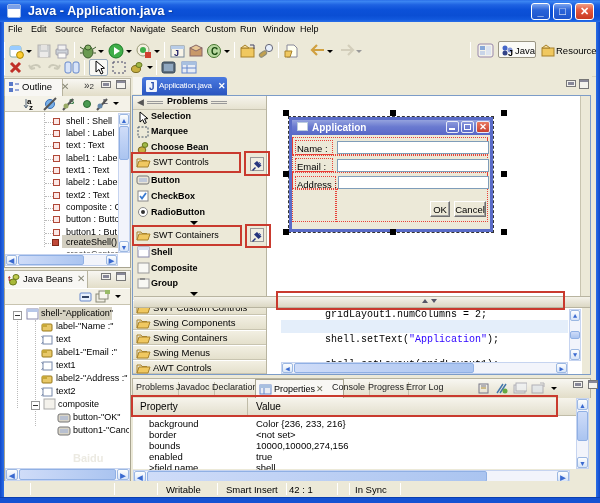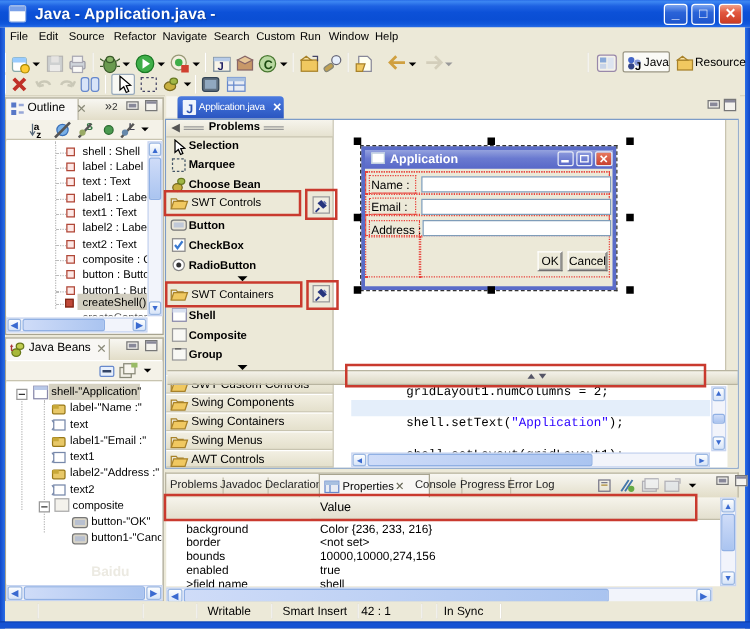--- a/index.html
+++ b/index.html
@@ -700,20 +700,23 @@
       </svg>
     <div class="darr" style="left:419px;top:10px"></div>
     <div class="minmax" style="left:441px;top:4px">
         <div style="margin:1px;height:3px;background:#889"></div>
       </div>
     <div class="minmax" style="left:456px;top:3px;height:9px">
         <div style="height:2px;background:#889"></div>
       </div>
 
     <div style="position:absolute;left:1px;top:21px;width:443px;height:18px;background:linear-gradient(180deg,#f6f4ec,#e2decc)">
+      <div style="position:absolute;left:0;top:0;width:115px;height:18px;border-right:1px solid #c0bca8;border-bottom:1px solid #c0bca8">
+          <span style="position:absolute;left:7px;top:3px;font-size:10px">Property</span>
+        </div>
       <div style="position:absolute;left:116px;top:0;width:327px;height:18px;border-bottom:1px solid #c0bca8">
           <span style="position:absolute;left:7px;top:3px;font-size:10px">Value</span>
         </div>
     </div>
     <div style="position:absolute;left:1px;top:39px;width:443px;height:53px;background:#fff">
       <div class="prow" style="left:16px;top:2px">background</div>
         <div class="prow" style="left:123px;top:2px">Color {236, 233, 216}</div>
       <div class="prow" style="left:16px;top:13px">border</div>
         <div class="prow" style="left:123px;top:13px">&lt;not set&gt;</div>
       <div class="prow" style="left:16px;top:24px">bounds</div>

